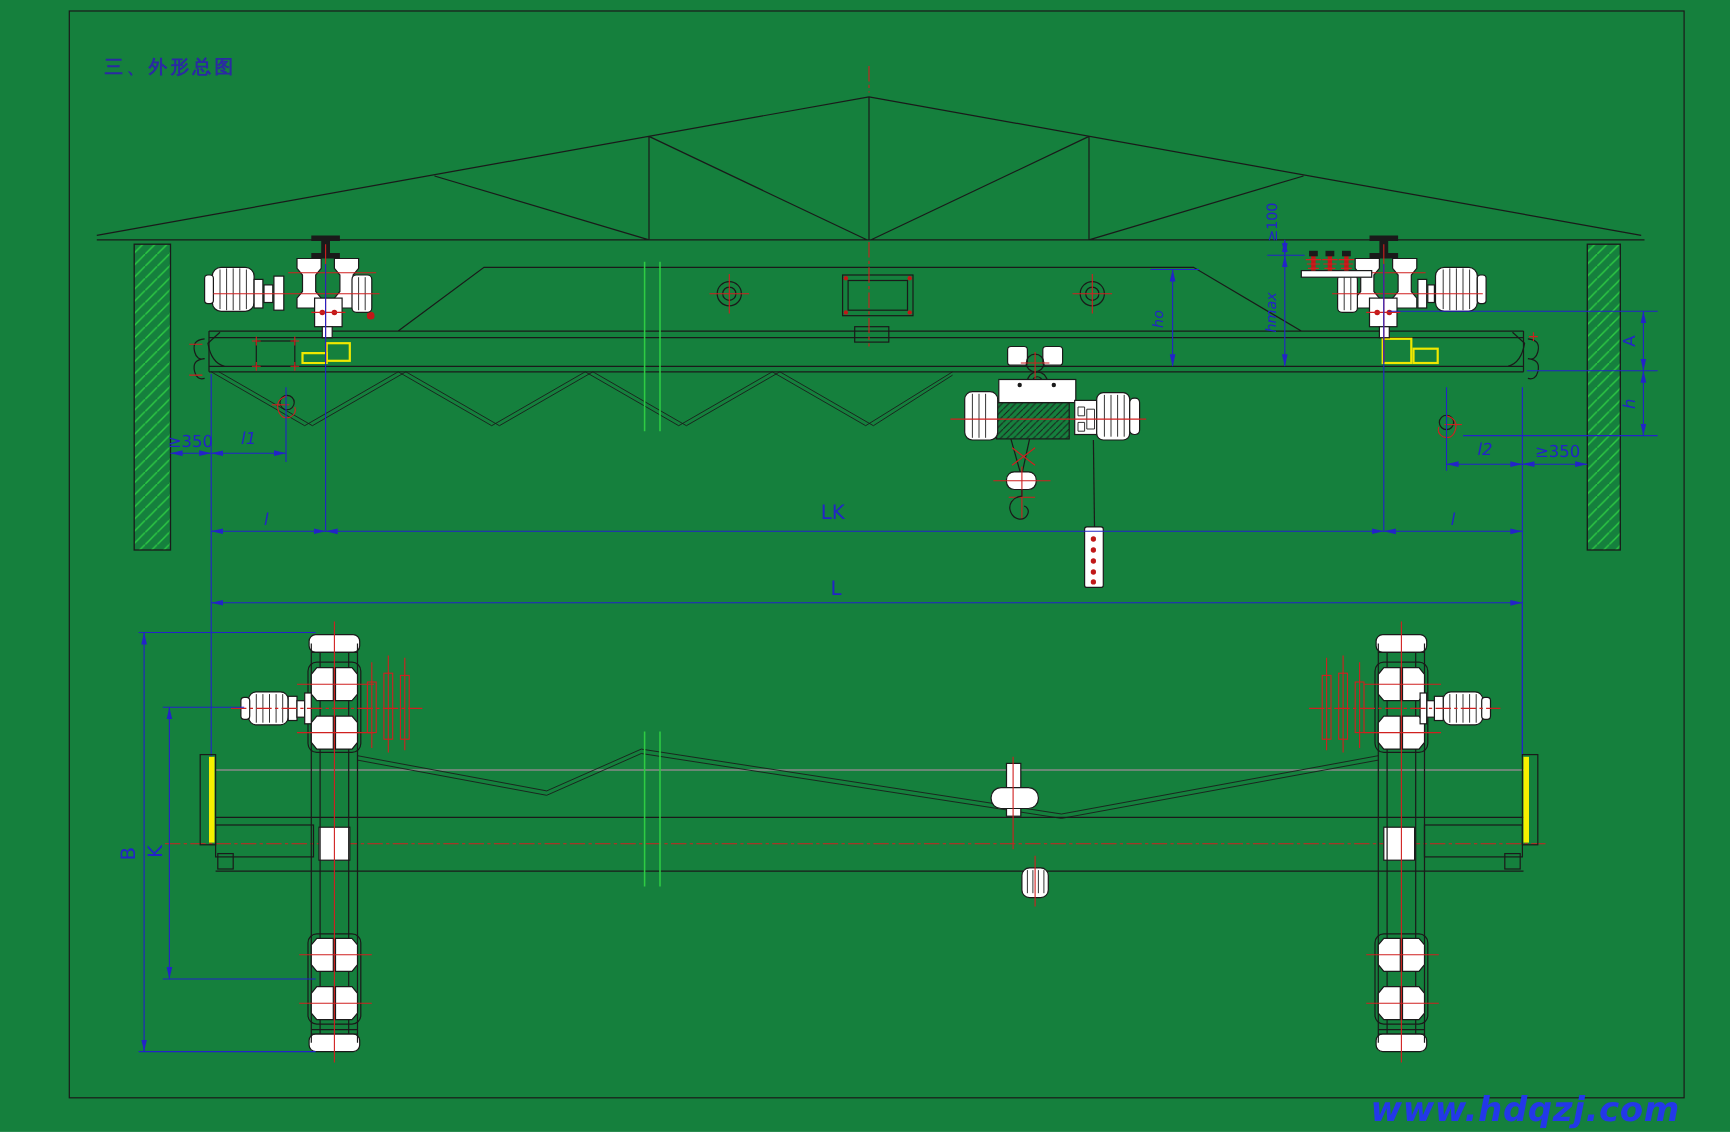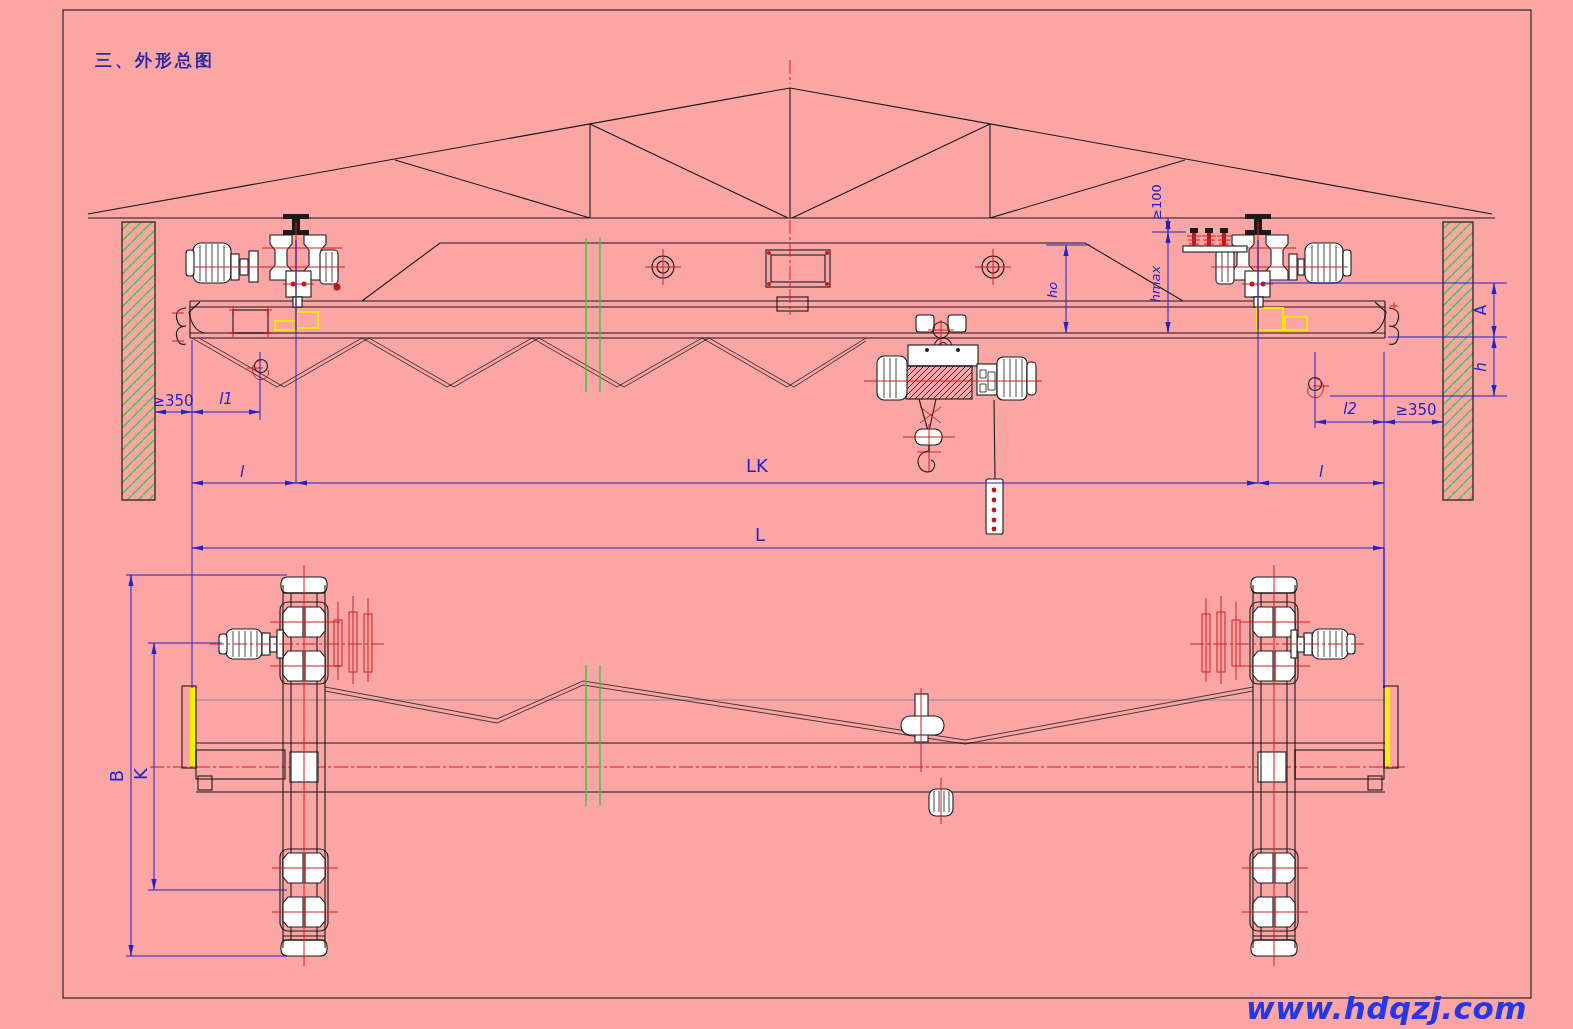--- a/index.html
+++ b/index.html
@@ -1,16 +1,16 @@
 <!DOCTYPE html>
 <html><head>
 <meta charset="utf-8">
 <style>
   html,body{margin:0;padding:0;background:#fff;}
-  #stage{position:relative;width:1573px;height:1029px;background:#fca5a5;overflow:hidden;
+  #stage{position:relative;width:1573px;height:1029px;background:#15803d;overflow:hidden;
          font-family:"DejaVu Sans",sans-serif;}
   svg{position:absolute;left:0;top:0;}
   
   .k  {stroke:#1a1a1a;fill:none;stroke-width:1.1;}
   .k8 {stroke:#1a1a1a;fill:none;stroke-width:.8;}
   .kf {fill:#1a1a1a;stroke:none;}
   .wf {fill:#ffffff;stroke:#1a1a1a;stroke-width:1.1;}
   .r  {stroke:#d02020;fill:none;stroke-width:1;}
   .rc {stroke:#d02020;fill:none;stroke-width:1;stroke-dasharray:14 3 3 3;}
   .rd {fill:#c01818;stroke:none;}

